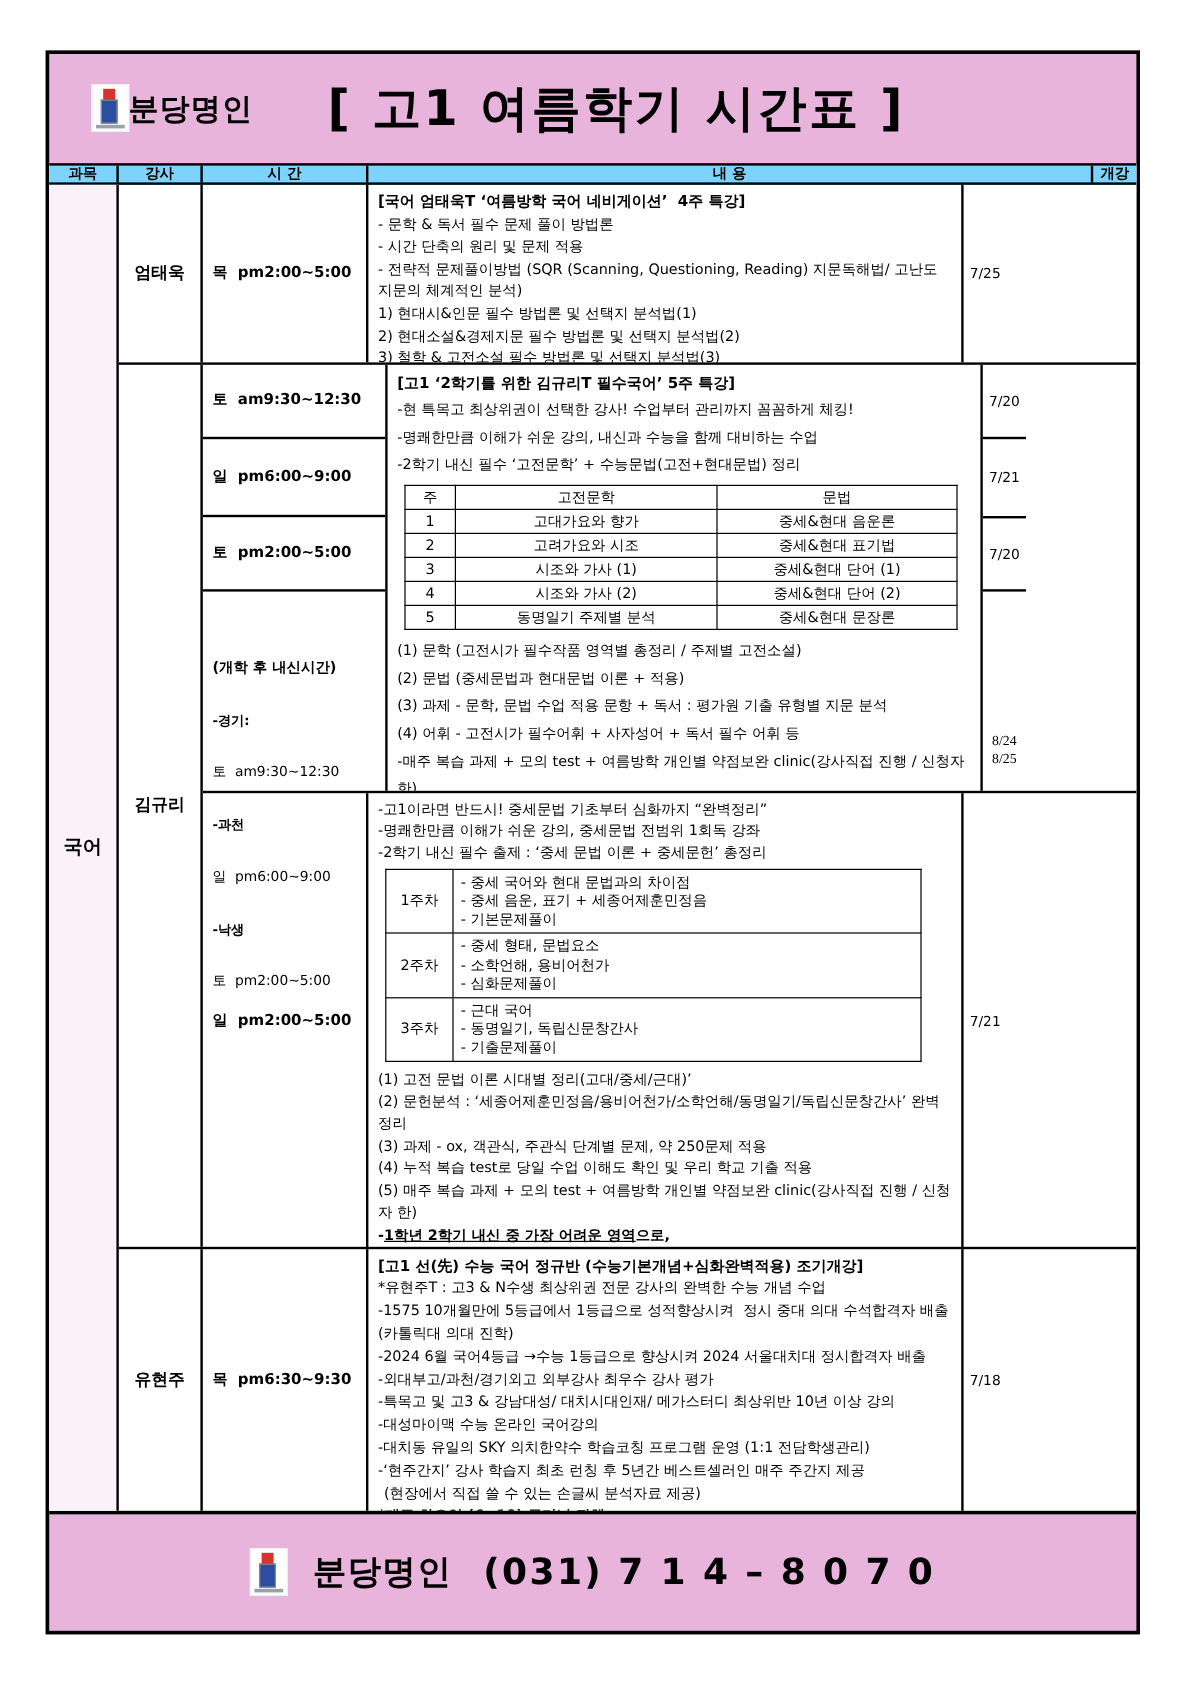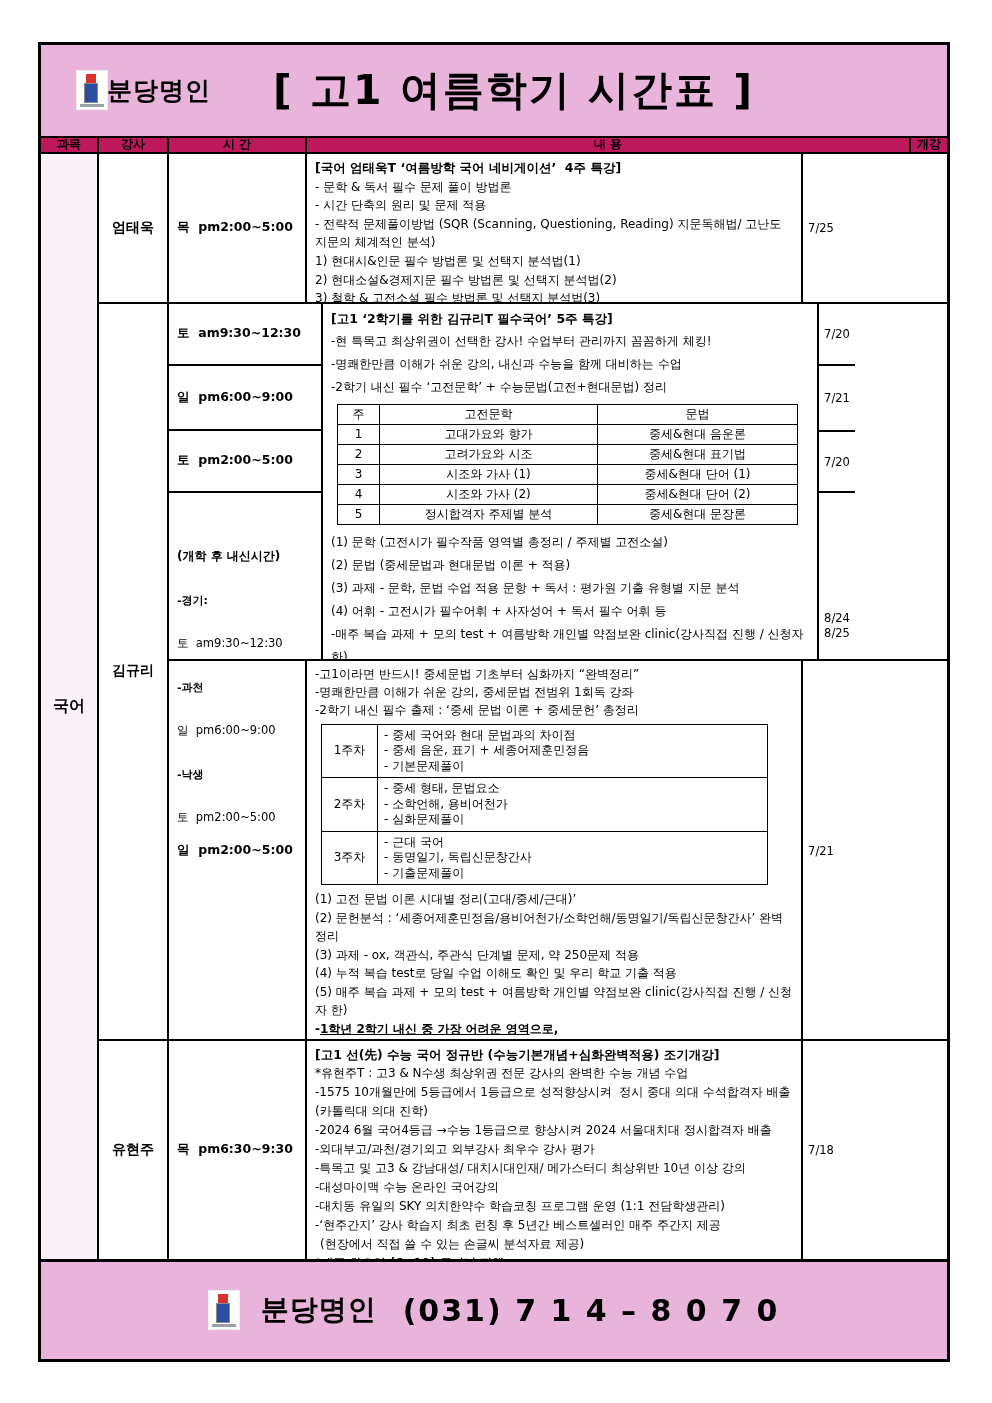--- a/index.html
+++ b/index.html
@@ -9,21 +9,21 @@
   .header-band { height:92px; display:flex; align-items:center; }
   .brand { display:flex; align-items:center; margin-left:36px; }
   .logo { width:30px; height:38px; background:#fff; position:relative; flex:none; box-shadow:0 0 0 1px #eee; }
   .logo .red { position:absolute; left:9px; top:3px; width:10px; height:12px; background:#D8342E; }
   .logo .blue { position:absolute; left:7px; top:12px; width:14px; height:20px; background:#2B4EA2; border:1px solid #888; }
   .logo .base { position:absolute; left:3px; bottom:2px; width:24px; height:3px; background:#9aa0a8; }
   .brand-name { font-size:25px; font-weight:bold; letter-spacing:1px; }
   .page-title { font-size:41px; font-weight:bold; margin-left:62px; letter-spacing:2px; white-space:pre; }
   
   .timetable { border-bottom:3px solid #000; background:#fff; }
-  .thead { display:flex; height:18px; background:#be185d; border-top:2px solid #000; border-bottom:2px solid #000; font-size:12px; font-weight:bold; }
+  .thead { display:flex; height:18px; background:#7dd3fc; border-top:2px solid #000; border-bottom:2px solid #000; font-size:12px; font-weight:bold; }
   .thead > div { display:flex; align-items:center; justify-content:center; border-right:2px solid #000; height:100%; white-space:pre; }
   .thead > div:last-child { border-right:none; }
   .w-subj { width:58px; } .w-teach { width:70px; } .w-time { width:138px; } .w-cont { width:604px; } .w-start { width:36px; }
   .tbody { display:flex; height:1105px; }
   .subject-col { width:58px; background:#FBF1F9; border-right:2px solid #000; display:flex; align-items:center; justify-content:center; font-size:16px; font-weight:bold; }
   .rest { width:848px; display:flex; flex-direction:column; }
   .band { display:flex; border-bottom:2px solid #000; }
   .band:last-child { border-bottom:none; }
   .band-eom { height:150px; } .band-kim { height:737px; } .band-yoo { height:218px; }
   .teacher-cell { width:70px; border-right:2px solid #000; display:flex; align-items:center; justify-content:center; font-size:14px; font-weight:bold; }
@@ -37,21 +37,21 @@
   .t-sub { border-bottom:2px solid #000; display:flex; align-items:center; padding-left:8px; font-size:12.5px; font-weight:bold; white-space:pre; }
   .t-sub:last-child { border-bottom:none; }
   .h1x { height:63px; } .h2x { height:66px; } .h3x { height:62px; } .h4x { height:166px; }
   .naesin { display:block; padding:26px 2px 0 8px; font-weight:normal; }
   .naesin .nt { font-size:12px; font-weight:bold; line-height:15px; white-space:nowrap; }
   .naesin .nl { font-size:11px; font-weight:bold; line-height:13.5px; }
   .naesin .nv { font-size:11.5px; line-height:13.5px; }
   .starts-col { width:36px; display:flex; flex-direction:column; }
   .s-sub { border-bottom:2px solid #000; display:flex; flex-direction:column; align-items:center; justify-content:center; font-size:11.5px; }
   .s-sub:last-child { border-bottom:none; }
-  .s-late { justify-content:flex-end; padding-bottom:18px; line-height:15px; }
+  .s-late { justify-content:flex-end; padding-bottom:18px; line-height:15px;font-family:Liberation Serif, serif; }
   .c-title { font-size:12.5px; font-weight:bold; white-space:pre-wrap; }
   .c-line { font-size:12px; white-space:pre-wrap; }
   .lh19 { line-height:18.6px; } .lh23 { line-height:23px; } .lh18 { line-height:18px; } .lh185 { line-height:18.5px; }
   .eom .c-title { line-height:20px; }
   .kimA-cont .c-title { line-height:22px; }
   .kimB-cont .c-title { line-height:19px; }
   .yoo-cont .c-title { line-height:19px; }
   .yoo-cont .c-line { line-height:19px; }
   .bold { font-weight:bold; }
   .u { text-decoration:underline; }
@@ -161,21 +161,21 @@
                     <td>시조와 가사 (1)</td>
                     <td>중세&amp;현대 단어 (1)</td>
                   </tr>
                   <tr>
                     <td>4</td>
                     <td>시조와 가사 (2)</td>
                     <td>중세&amp;현대 단어 (2)</td>
                   </tr>
                   <tr>
                     <td>5</td>
-                    <td>정시합격자 주제별 분석</td>
+                    <td>동명일기 주제별 분석</td>
                     <td>중세&amp;현대 문장론</td>
                   </tr>
                 </tbody>
                   </table>
                 <div class="c-line lh23">(1) 문학 (고전시가 필수작품 영역별 총정리 / 주제별 고전소설)</div>
                 <div class="c-line lh23">(2) 문법 (중세문법과 현대문법 이론 + 적용)</div>
                 <div class="c-line lh23">(3) 과제 - 문학, 문법 수업 적용 문항 + 독서 : 평가원 기출 유형별 지문 분석</div>
                 <div class="c-line lh23">(4) 어휘 - 고전시가 필수어휘 + 사자성어 + 독서 필수 어휘 등</div>
                 <div class="c-line lh23">-매주 복습 과제 + 모의 test + 여름방학 개인별 약점보완 clinic(강사직접 진행 / 신청자 한)</div>
                 <div class="c-line lh23">-내신 필수 엄선 시조 50편 이상 분석</div>

